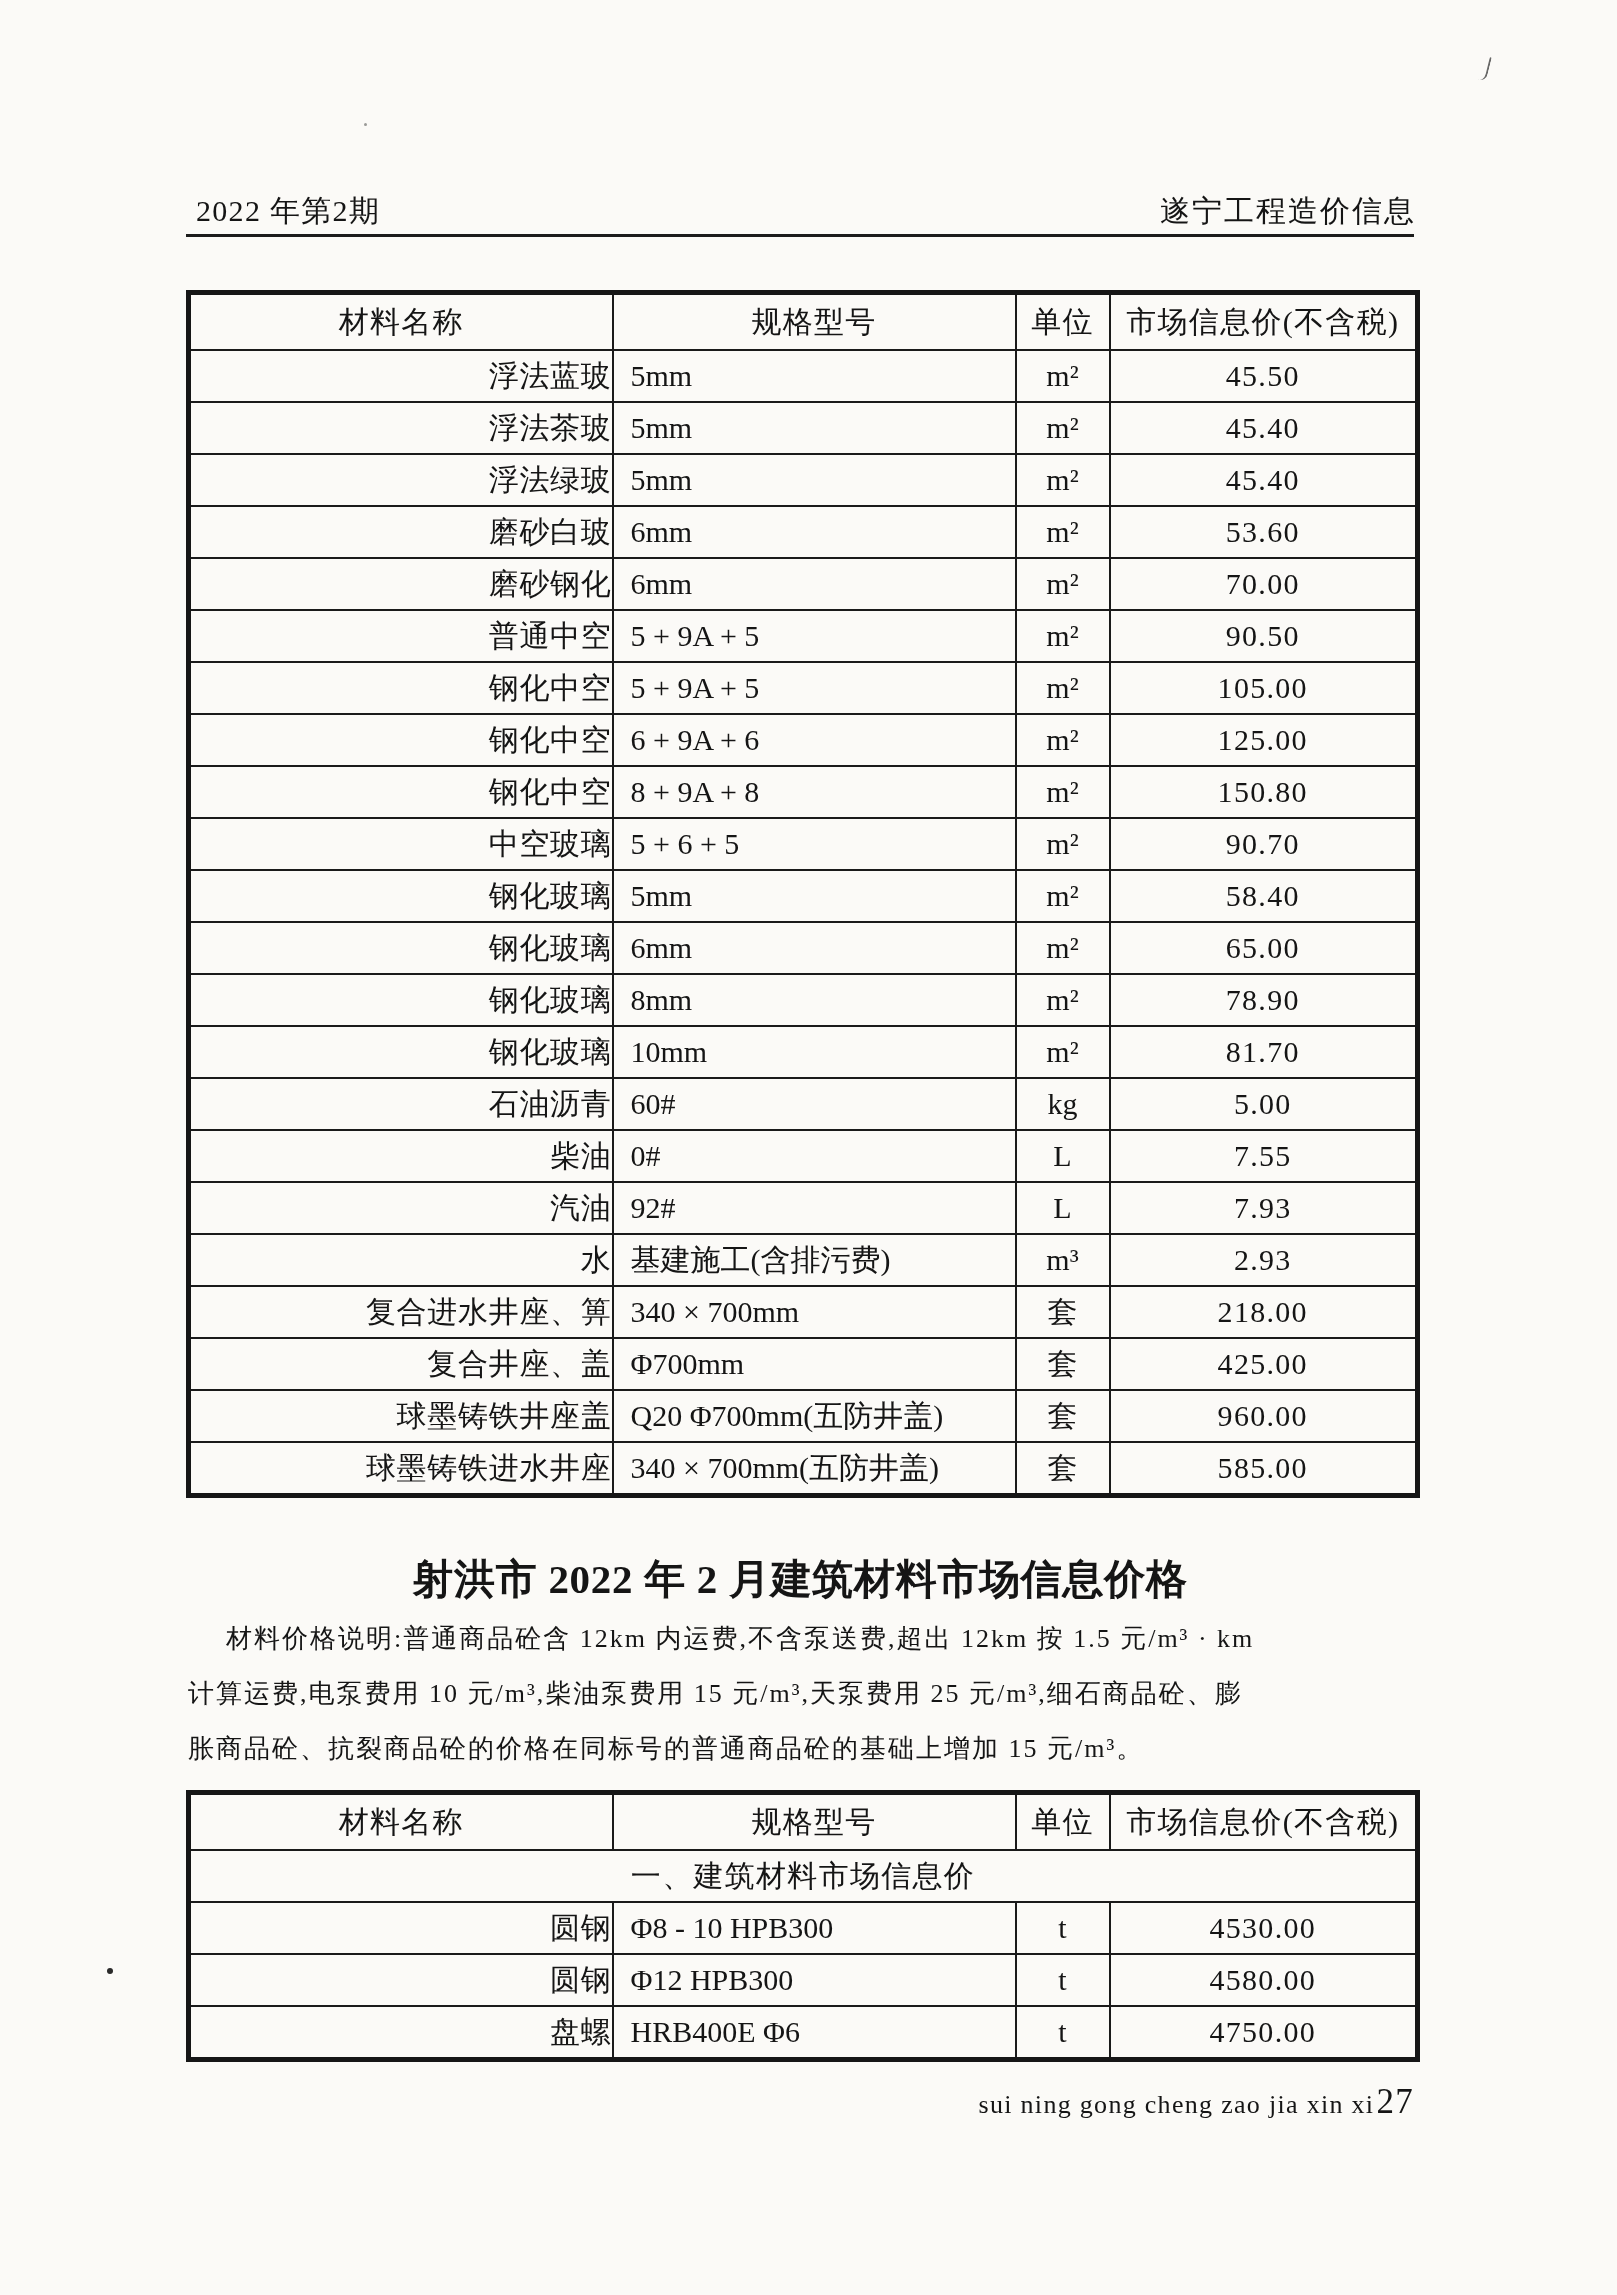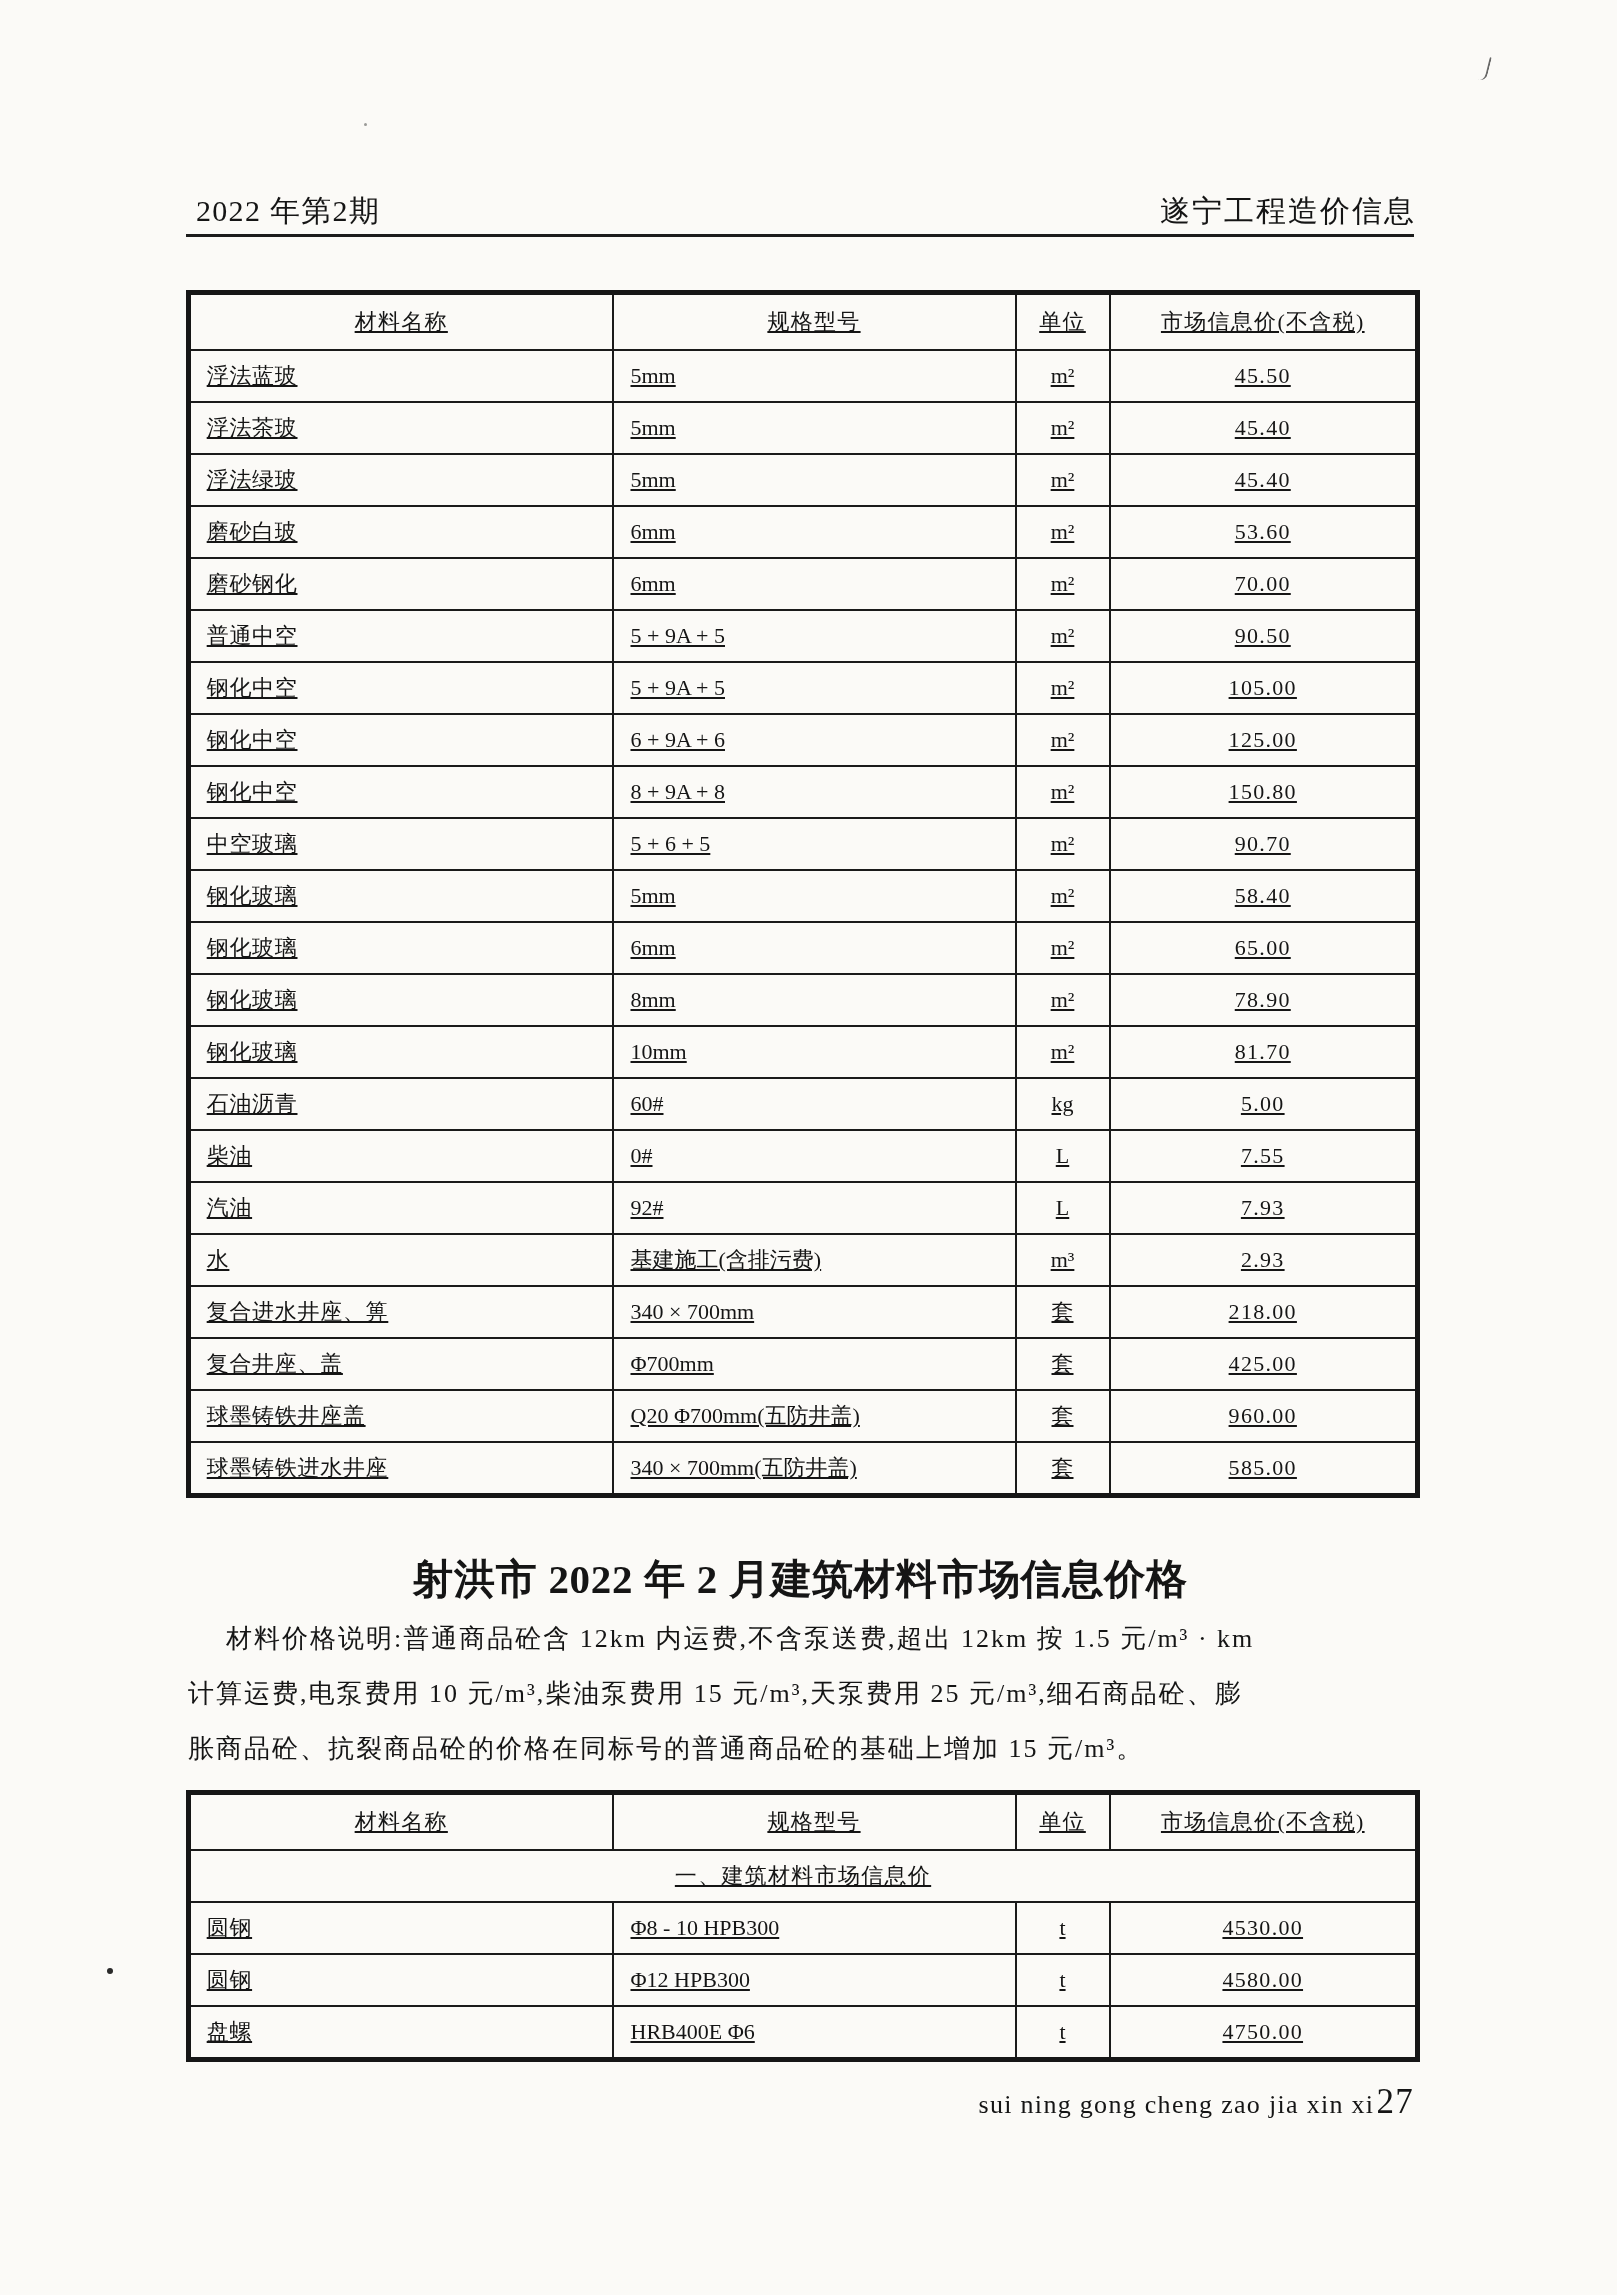--- a/index.html
+++ b/index.html
@@ -24,35 +24,34 @@
   }
   .rule {
     position:absolute; left:186px; top:234px;
     width:1228px; height:3.3px; background:#1c1c1c;
   }
   
   .price-table {
     position:absolute; left:186px;
     width:1228px;
     border-collapse:collapse; table-layout:fixed;
-    font-size:22px;
-    text-decoration:underline;
+    font-size:30px;
   }
   #table1 { top:290px; }
   #table2 { top:1790px; }
   .price-table th, .price-table td {
     border:2px solid #1a1a1a;
     border-top-width:2.6px; border-bottom-width:2.6px;
     height:50px; padding:0; overflow:hidden;
     font-weight:normal; white-space:nowrap;
     vertical-align:middle;
   }
   .price-table { border:5.2px solid #161616; }
   .price-table th { height:54px; text-align:center; letter-spacing:1.3px; }
-  .price-table td.c0 { text-align:left; padding-left:15.7px; letter-spacing:0.7px; }
+  .price-table td.c0 { text-align:right; padding-left:15.7px; letter-spacing:0.7px; }
   .price-table td.c1 { text-align:left; padding-left:17px; }
   .price-table td.c2 { text-align:center; }
   .price-table td.c3 { text-align:center; letter-spacing:1.3px; }
   .price-table td.group { text-align:center; letter-spacing:1.3px; }
   
   .section-title {
     position:absolute; left:186px; top:1552px; width:1228px;
     text-align:center;
     font-size:41px; font-weight:bold; letter-spacing:0.7px;
   }

